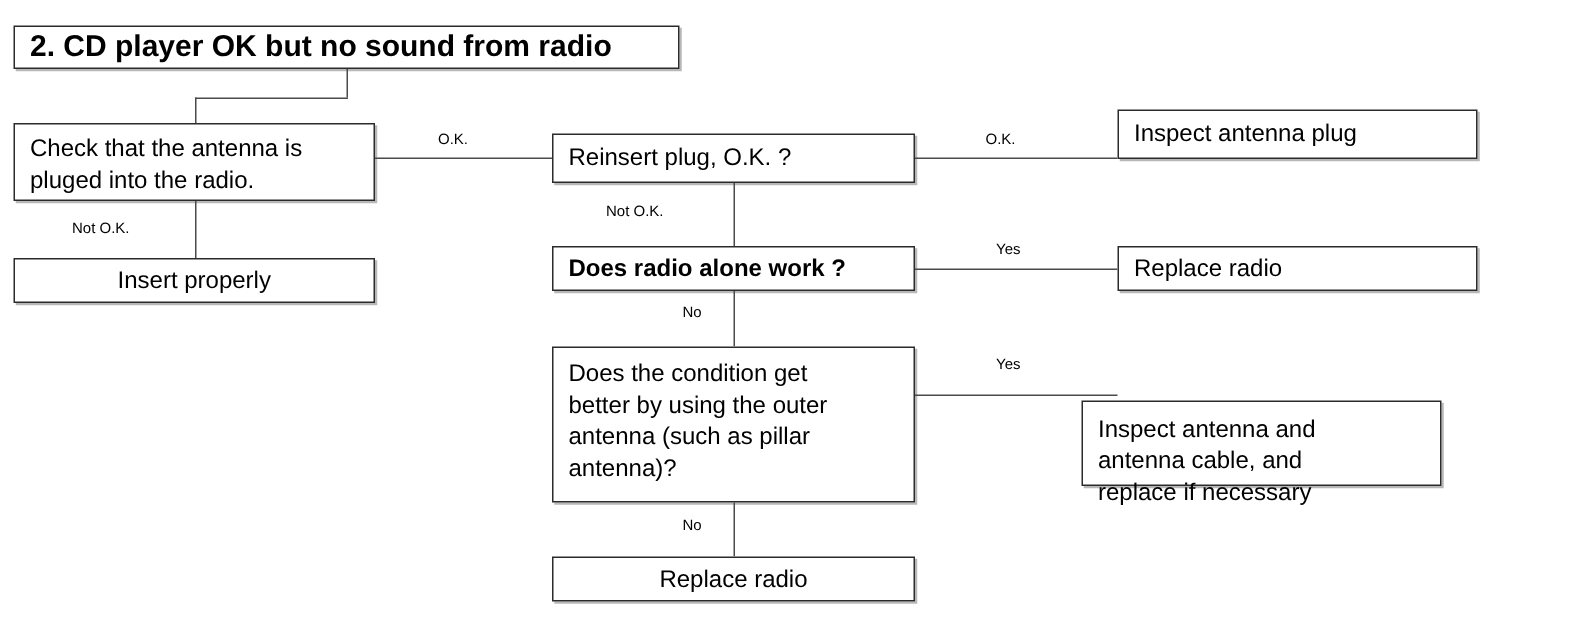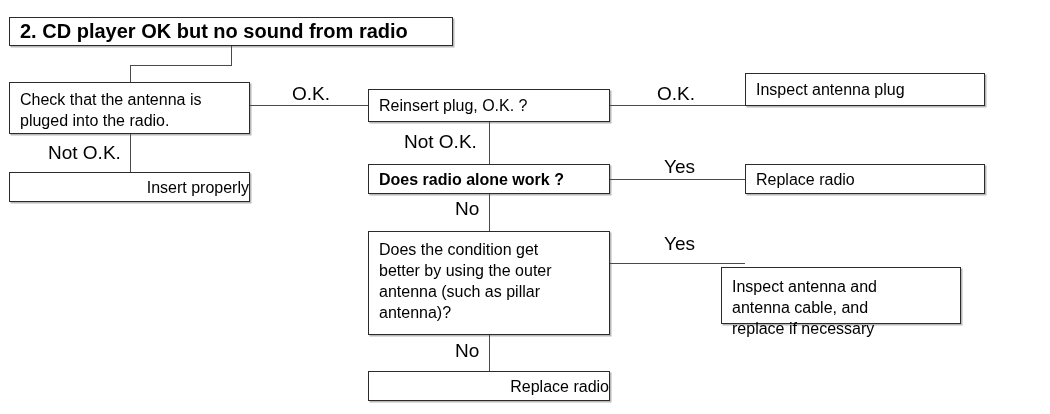--- a/index.html
+++ b/index.html
@@ -28,29 +28,29 @@
     align-items: center;
   }
   .box.title {
     font-weight: bold;
     font-size: 20px;
   }
   .box.pad {
     padding-left: 10px;
   }
   .box.center {
-    justify-content: flex-end;
+    justify-content: center;
   }
   .box.top-align {
     align-items: flex-start;
     padding-top: 6px;
   }
   .label {
     position: absolute;
-    font-size: 19px;
+    font-size: 10px;
     color: #000000;
     line-height: 18px;
     white-space: nowrap;
   }
   .hline {
     position: absolute;
     height: 0;
     border-top: 1px solid #4a4a4a;
   }
   .vline {

